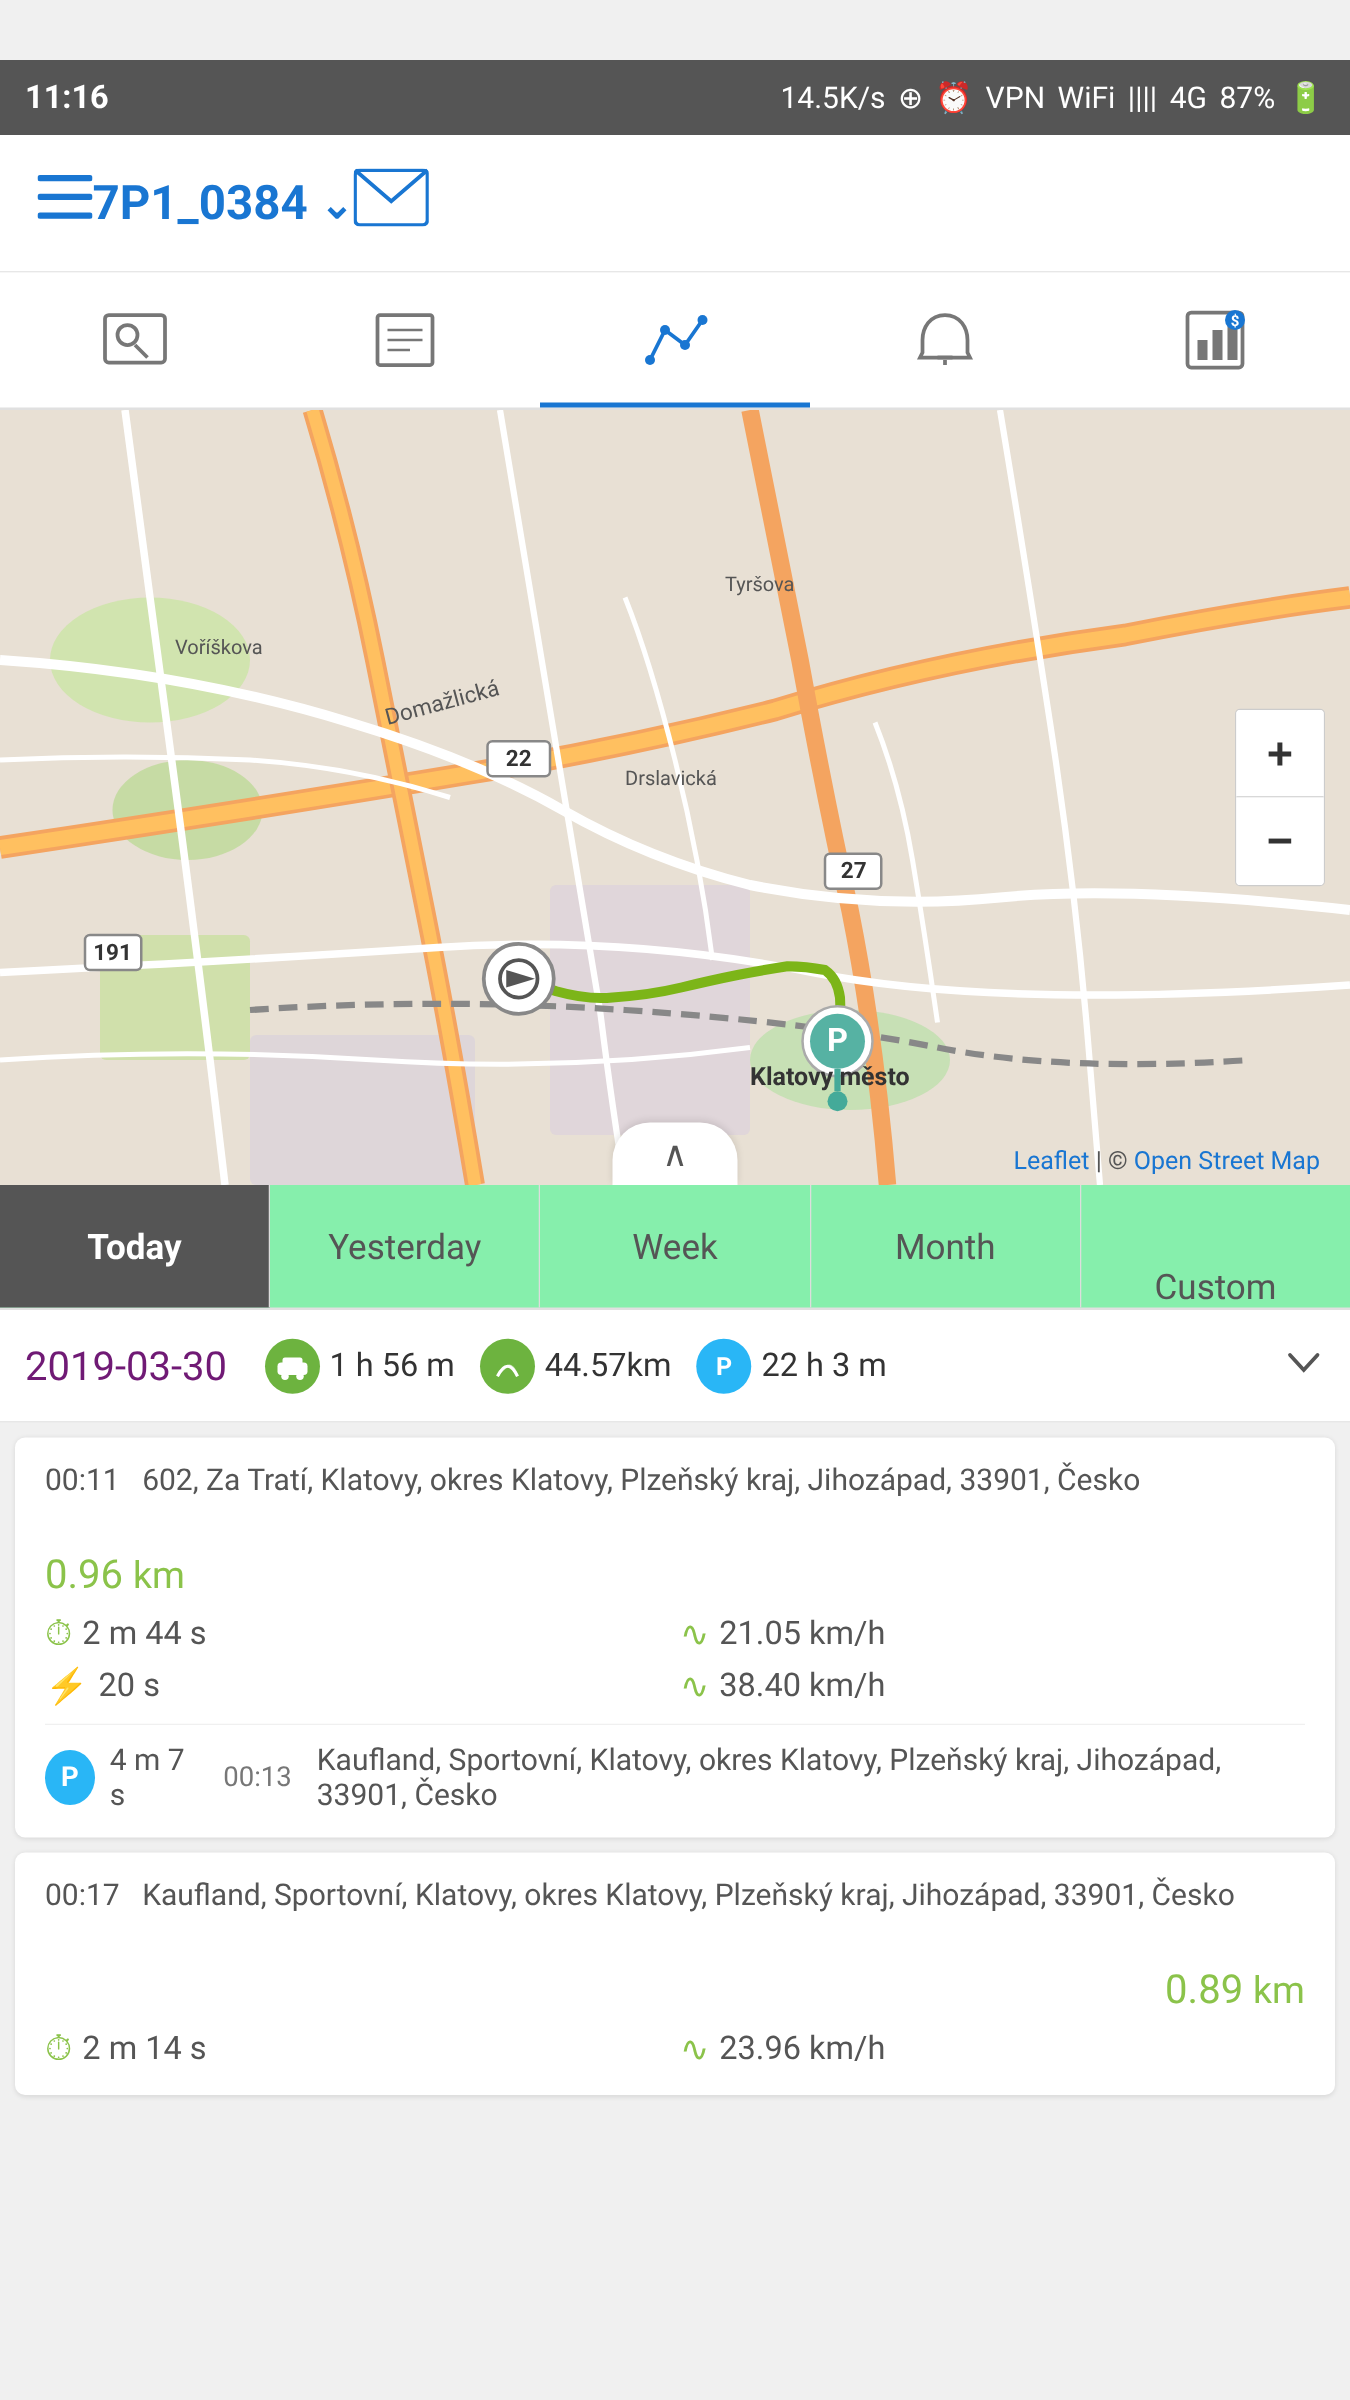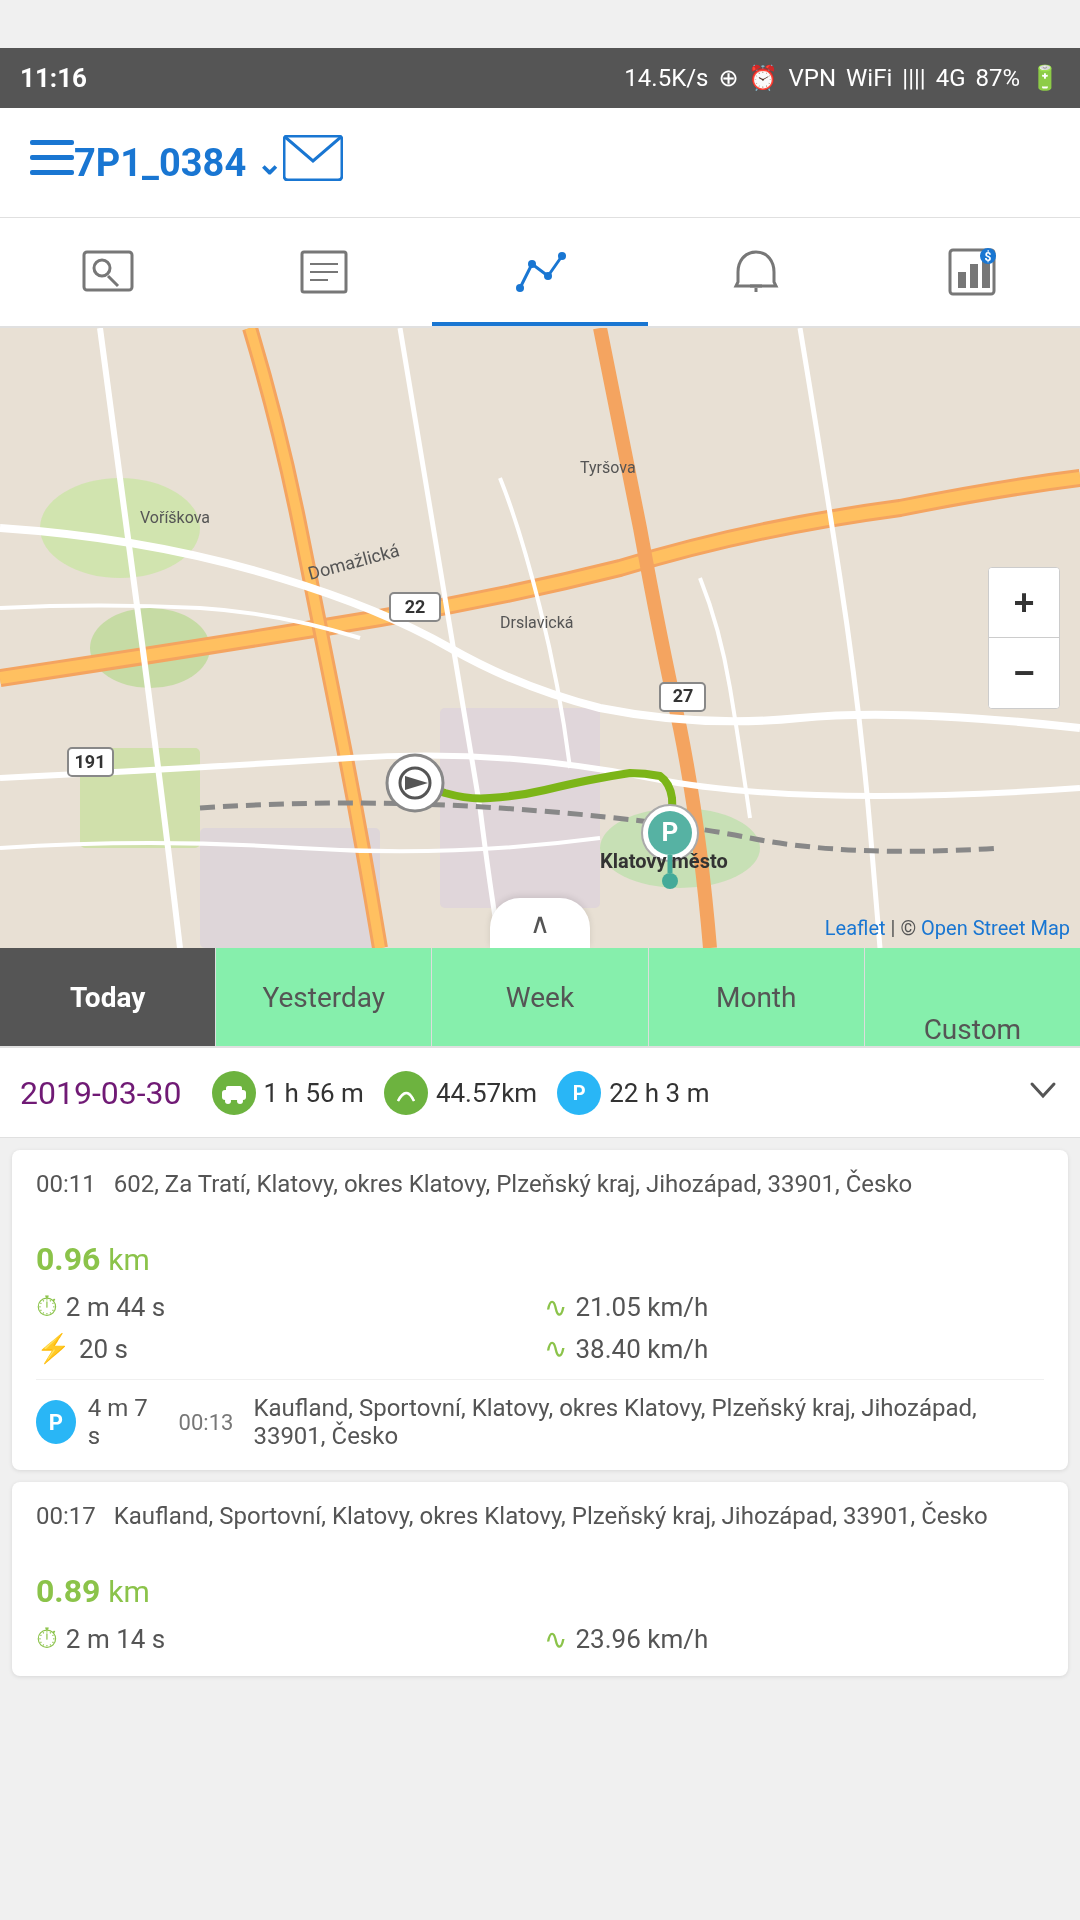--- a/index.html
+++ b/index.html
@@ -110,21 +110,21 @@
       cursor: pointer;
       border: none;
       background: white;
     }
     .zoom-btn:first-child { border-bottom: 1px solid #ccc; }
 
     
     .map-attribution {
       position: absolute;
       bottom: 8px;
-      right: 10px;
+      right: 24px;
       font-size: 20px;
       color: #555;
     }
     .map-attribution a { color: #1976d2; text-decoration: none; }
 
     
     .collapse-btn {
       position: absolute;
       bottom: 0;
       left: 50%;
@@ -211,21 +211,21 @@
       padding: 20px 24px;
       box-shadow: 0 1px 4px rgba(0,0,0,0.1);
     }
     .trip-header {
       font-size: 24px;
       color: #555;
       margin-bottom: 12px;
     }
     .trip-distance {
       font-size: 72px;
-      font-weight: bold;
+      font-weight: normal;
       color: #8bc34a;
       line-height: 1;
     }
     .trip-distance span { font-size: 32px; color: #8bc34a; }
     .trip-stats {
       display: grid;
       grid-template-columns: 1fr 1fr;
       gap: 8px;
       margin-top: 8px;
     }
@@ -512,21 +512,21 @@
     <span style="margin-left:8px; font-size:22px; color:#777;">00:13</span>
     <span style="margin-left:8px;">Kaufland, Sportovní, Klatovy, okres Klatovy, Plzeňský kraj, Jihozápad, 33901, Česko</span>
   </div>
 </div>
 
 <div class="trip-card">
   <div class="trip-header">
     <span>00:17</span>
     <span style="margin-left:12px;">Kaufland, Sportovní, Klatovy, okres Klatovy, Plzeňský kraj, Jihozápad, 33901, Česko</span>
   </div>
-  <div style="display:flex; align-items:baseline; gap:0;">
+  <div style="display:flex; align-items:baseline; gap:0;justify-content:flex-end;">
     <div class="trip-distance">
       <span>0.89</span>
     </div>
     <span style="font-size:30px; color:#8bc34a; margin-left:8px;">km</span>
   </div>
   <div class="trip-stats">
     <div class="trip-stat">
       <span class="stat-icon">⏱</span>
       <span>2 m 14 s</span>
     </div>

